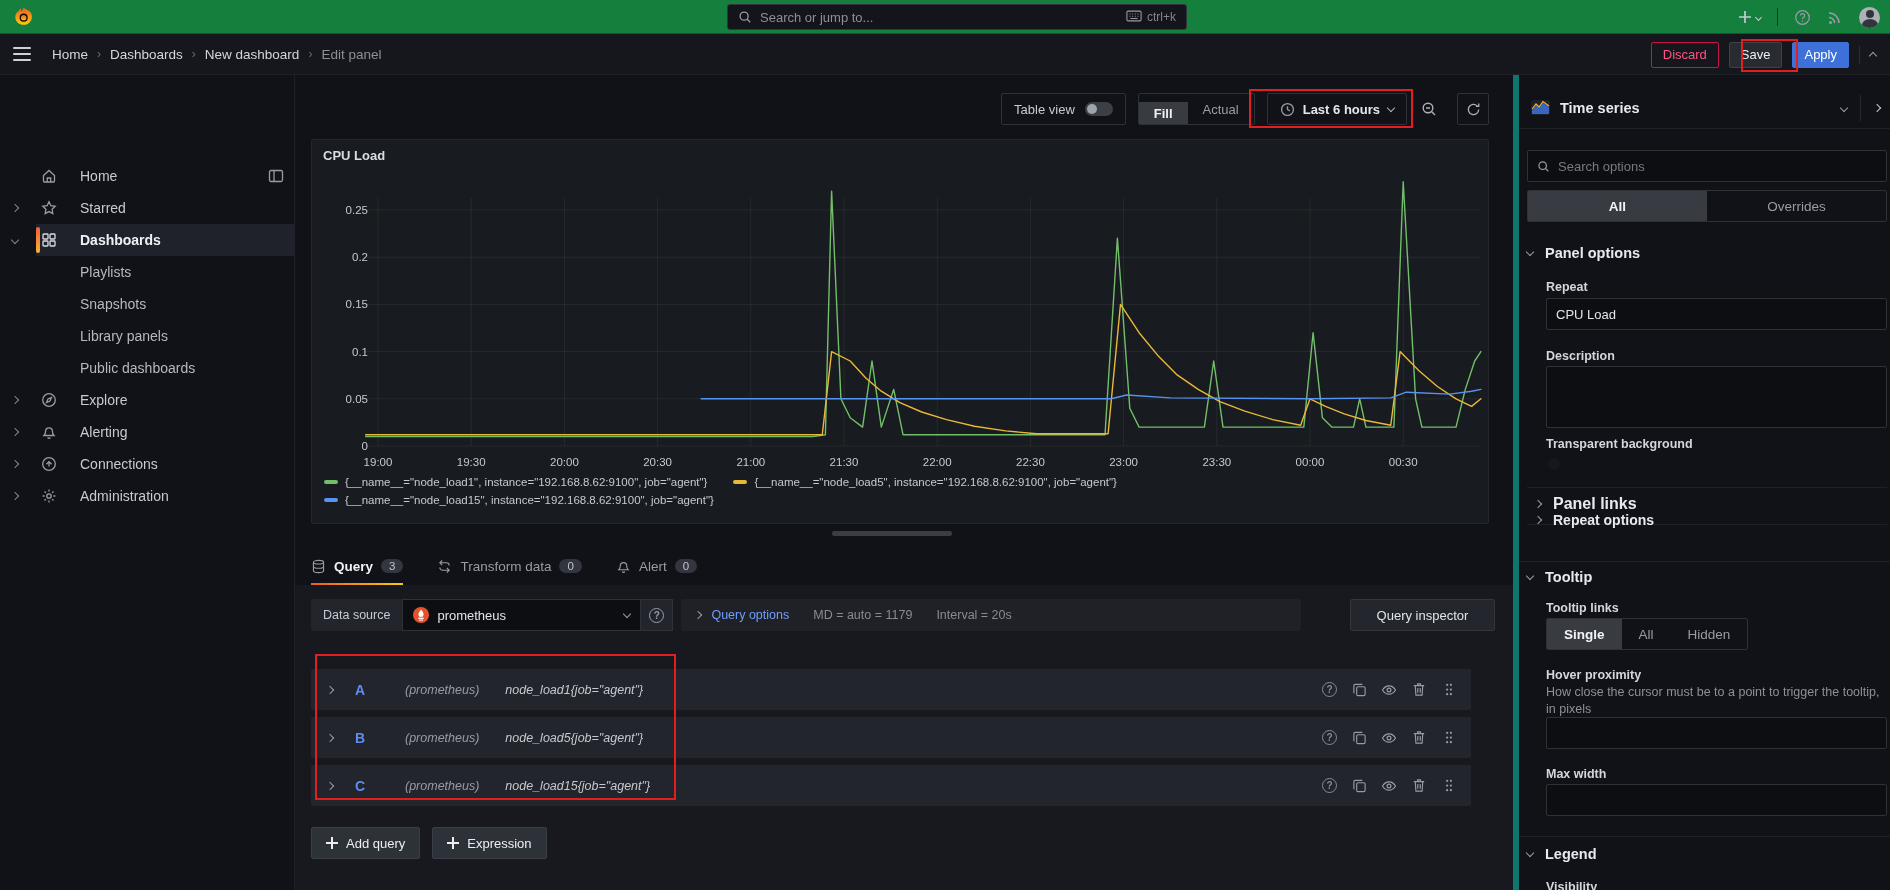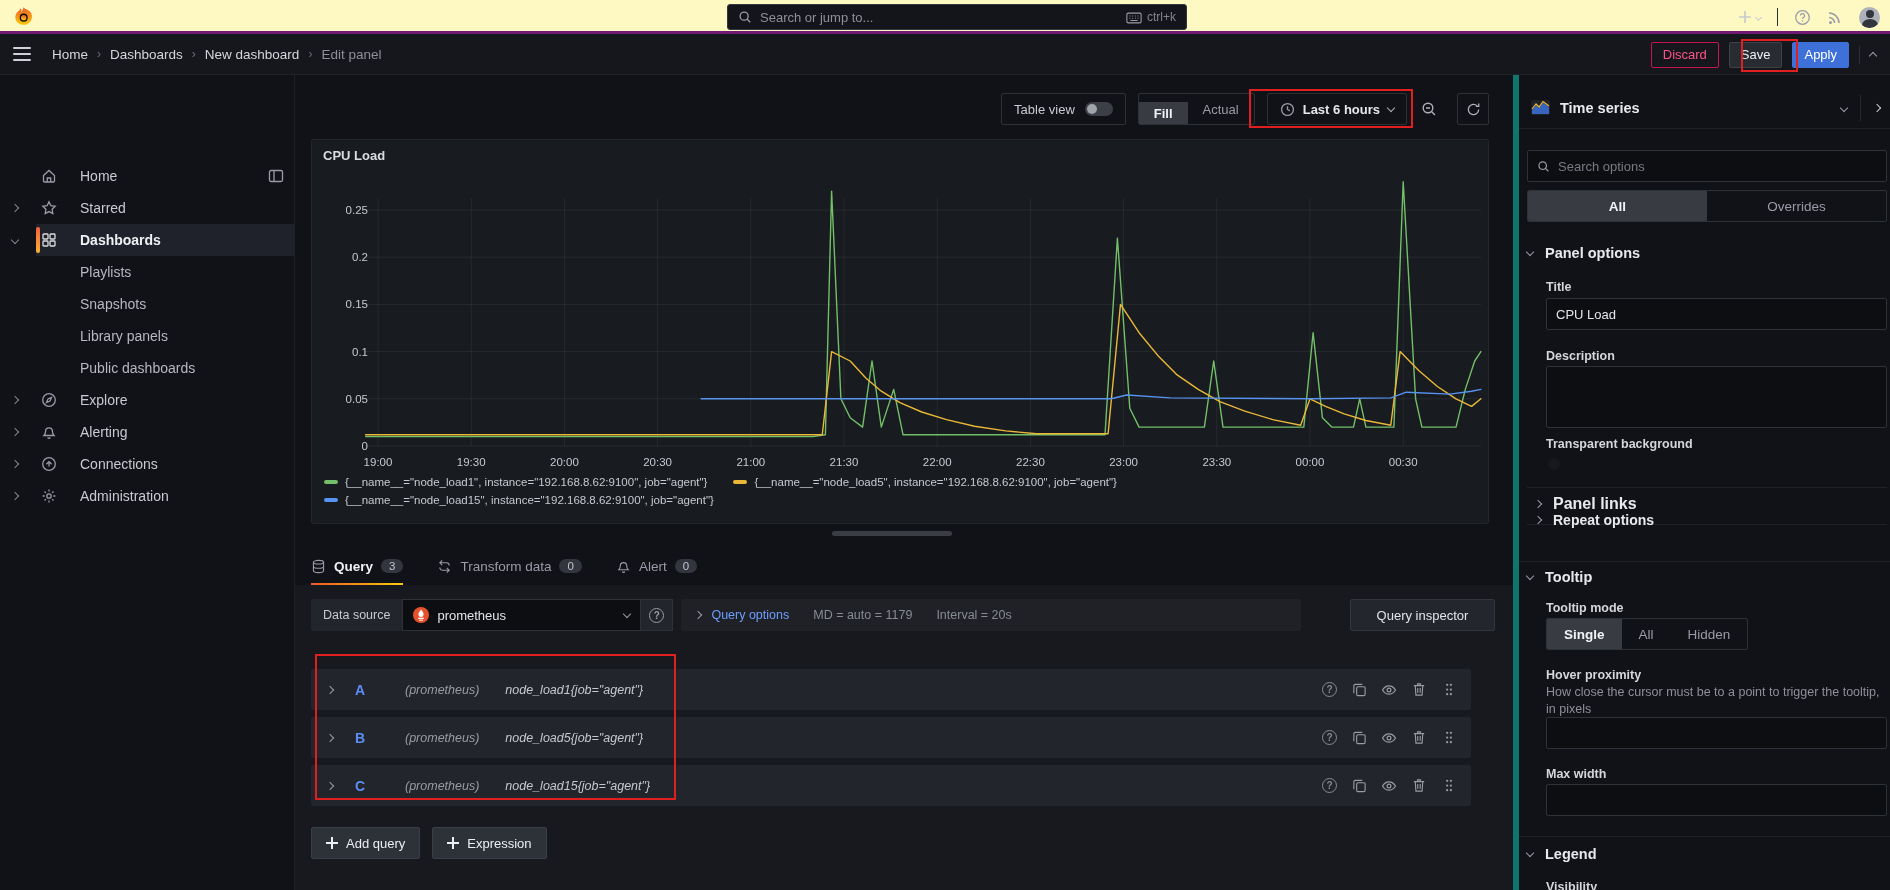--- a/index.html
+++ b/index.html
@@ -13,27 +13,27 @@
   svg text { font-family:"Liberation Sans","DejaVu Sans",sans-serif; }
   .ic { display:inline-flex; align-items:center; justify-content:center; color:#9a9ba6; }
   .chv { display:inline-block; width:6px; height:6px;
          border-right:1.6px solid currentColor; border-bottom:1.6px solid currentColor; }
   .chv.r { transform:rotate(-45deg); }
   .chv.d { transform:rotate(45deg); }
   .chv.u { transform:rotate(-135deg); }
 
   
   .topbar { position:absolute; left:0; top:0; width:1890px; height:34px;
-    background:#fef9c3; border-bottom:3px solid #701a75; display:flex; align-items:center; }
+    background:#15803d; border-bottom:1px solid #701a75; display:flex; align-items:center; }
   .logo { position:absolute; left:13px; top:6px; }
   .gsearch { position:absolute; left:727px; top:4px; width:460px; height:26px;
     background:#14151a; border:1px solid #33353c; border-radius:3px;
     display:flex; align-items:center; padding:0 10px; gap:8px; color:#9a9ba6; }
   .gsearch .ph { color:#8e8f98; font-size:13px; flex:1; }
-  .gsearch .kbd { display:flex; align-items:flex-end; gap:5px; color:#83848d; font-size:12px; }
+  .gsearch .kbd { display:flex; align-items:flex-start; gap:5px; color:#83848d; font-size:12px; }
   .tb-right { position:absolute; right:10px; top:0; height:34px; display:flex; align-items:center; gap:16px; }
   .tb-div { width:1px; height:18px; background:#2c2e35; }
   .avatar { width:21px; height:21px; border-radius:50%; background:#aeb1ba; position:relative; overflow:hidden; }
   .avatar::before { content:""; position:absolute; left:6.5px; top:3px; width:8px; height:8px; border-radius:50%; background:#32353c; }
   .avatar::after { content:""; position:absolute; left:2.5px; top:12px; width:16px; height:12px; border-radius:50%; background:#32353c; }
 
   
   .crumbbar { position:absolute; left:0; top:34px; width:1890px; height:41px;
     background:#16171d; border-bottom:1px solid #202127; display:flex; align-items:center; }
   .burger { margin-left:13px; width:18px; display:flex; flex-direction:column; gap:4px; cursor:pointer; }
@@ -649,21 +649,21 @@
   <div class="rtabs">
     <span class="rt sel">All</span>
     <span class="rt">Overrides</span>
   </div>
 
   <div class="sechead" style="top:170px">
     <span class="chv d" style="margin-top:-3px;"></span>
     <span>Panel options</span>
   </div>
 
-  <span class="flabel" style="top:205px">Title</span>
+  <span class="flabel" style="top:205px">Repeat</span>
   <input class="rinput absin" style="top: 223px;" value="CPU Load">
 
   <span class="flabel" style="top:274px">Description</span>
   <textarea class="rinput absin" style="top: 291px; height: 62px; resize: none;"></textarea>
 
   <span class="flabel" style="top:362px">Transparent background</span>
   <span class="switch absin" style="top:381px"></span>
 
   <div class="rdivider" style="top:412px"></div>
   <div class="sechead" style="top:420px; left:16px; font-size:16px;">
@@ -675,21 +675,21 @@
     <span class="chv r"></span>
     <span>Repeat options</span>
   </div>
   <div class="rdivider" style="top:486px; left:0; width:377px;"></div>
 
   <div class="sechead" style="top:494px">
     <span class="chv d" style="margin-top:-3px;"></span>
     <span>Tooltip</span>
   </div>
 
-  <span class="flabel" style="top:526px">Tooltip mode</span>
+  <span class="flabel" style="top:526px">Tooltip links</span>
   <div class="seg3 absin" style="top:543px">
     <span class="opt sel">Single</span>
     <span class="opt">All</span>
     <span class="opt">Hidden</span>
   </div>
 
   <span class="flabel" style="top:593px">Hover proximity</span>
   <span class="fdesc" style="top:609px">How close the cursor must be to a point to trigger the tooltip, in pixels</span>
   <input class="rinput absin" style="top: 642px;">
 

